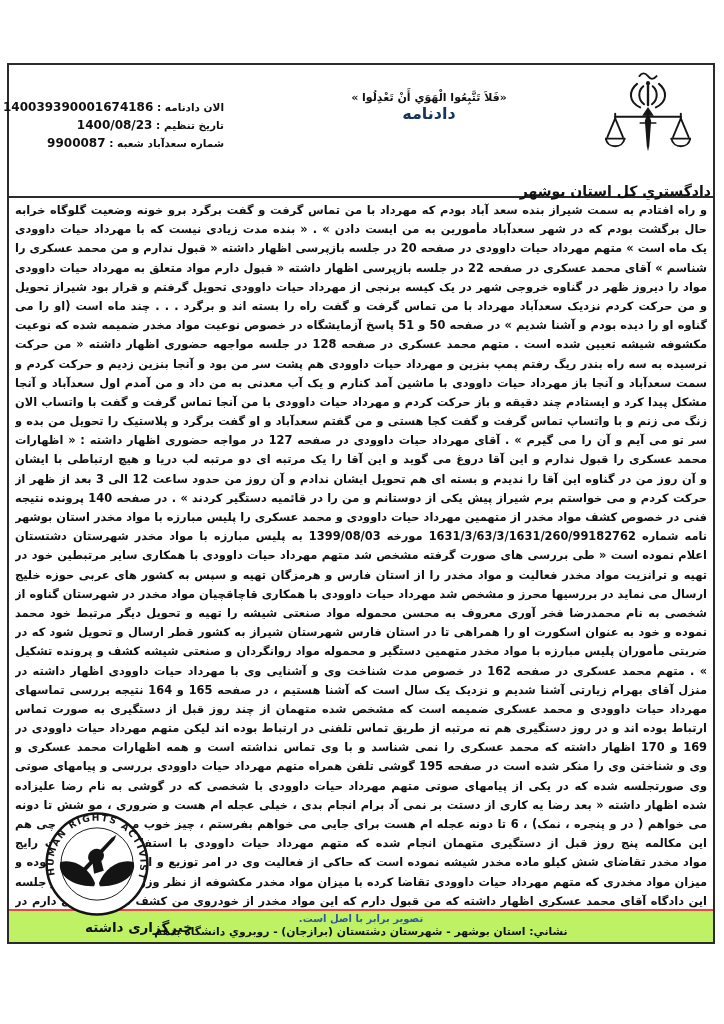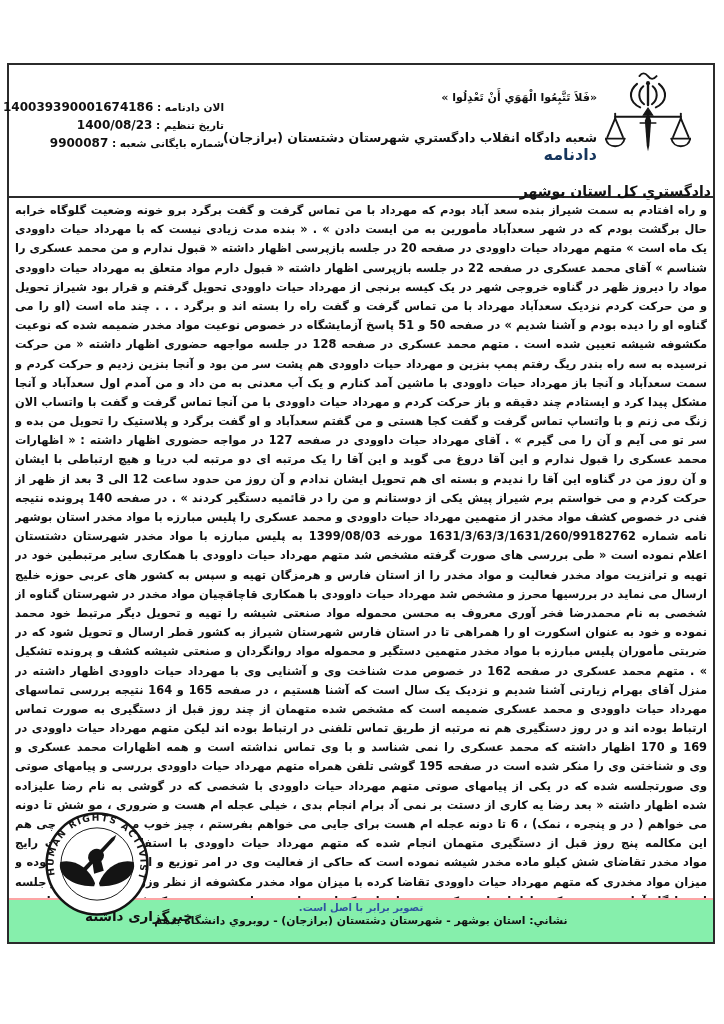--- a/index.html
+++ b/index.html
@@ -5,56 +5,55 @@
   html,body{margin:0;padding:0;background:#fff;}
   .page{position:relative;width:724px;height:1024px;background:#ffffff;
         font-family:"DejaVu Sans",sans-serif;color:#111;overflow:hidden;}
   .frame{position:absolute;left:7px;top:63px;width:708px;height:881px;
          border:2px solid #2b2b2b;background:#fff;box-sizing:border-box;}
   
   .header{position:relative;height:131px;border-bottom:2px solid #2b2b2b;}
   .case-numbers{position:absolute;left:10px;top:33px;width:205px;direction:rtl;text-align:right;}
   .num-row{font-size:10.5px;font-weight:bold;line-height:18px;white-space:nowrap;}
   .num-row .val{font-size:12px;}
-  .center-col{position:absolute;left:252px;top:0;width:336px;text-align:right;direction:rtl;}
+  .center-col{position:absolute;left:252px;top:0;width:336px;text-align:center;direction:rtl;}
   .verse{margin-top:26px;font-size:11px;font-weight:bold;}
   .court{margin-top:26px;font-size:12.5px;font-weight:bold;white-space:nowrap;}
   .doc-title{font-size:16px;font-weight:bold;color:#17365d;}
   .emblem-col{position:absolute;right:2px;top:2px;width:126px;text-align:center;}
   .emblem-col svg{display:block;margin:0 auto;}
   .org{font-size:14px;font-weight:bold;margin-top:4px;direction:rtl;white-space:nowrap;}
   
   .body{position:absolute;left:0;top:133px;width:100%;padding:3px 6px;box-sizing:border-box;}
   .body-line{height:19.2px;line-height:19.2px;font-size:11.4px;font-weight:bold;
              direction:rtl;text-align:justify;text-align-last:justify;overflow:hidden;}
   
-  .footer{position:absolute;left:0;bottom:0;width:100%;height:44px;
-          border-top:2px solid #fca5a5;box-sizing:border-box;background:#86efac;}
+  .footer{position:absolute;left:0;bottom:0;width:100%;height:33px;
+          border-top:2px solid #ef4444;box-sizing:border-box;background:#bef264;}
   .note{margin-top:2px;text-align:center;font-size:10px;font-weight:bold;color:#2f54a0;direction:rtl;}
   .addr{margin-top:1px;text-align:center;font-size:10.8px;font-weight:bold;direction:rtl;}
   .agency{position:absolute;left:76px;top:8px;font-size:13.5px;font-weight:bold;direction:rtl;}
   
   .stamp{position:absolute;left:44px;top:810px;width:106px;height:108px;z-index:5;}
 </style>
 </head>
 <body>
 
 <div class="page">
   <div class="frame">
 
     <div class="header">
       <div class="case-numbers" id="case-numbers">
           <div class="num-row"><span>الان دادنامه : </span><span class="val">140039390001674186</span></div>
           <div class="num-row"><span>تاریخ تنظیم : </span><span class="val">1400/08/23</span></div>
-          <div class="num-row"><span>شماره بایگانی شعبه : </span><span class="val">9900087</span></div>
+          <div class="num-row"><span>شماره سعدآباد شعبه : </span><span class="val">9900087</span></div>
         </div>
 
       <div class="center-col">
         <div class="verse">«فَلاَ تَتَّبِعُوا الْهَوَي أَنْ تَعْدِلُوا »</div>
-        <div class="court">شعبه دادگاه انقلاب دادگستري شهرستان دشتستان (برازجان)</div>
         <div class="doc-title" style="color: rgb(23, 54, 93);">دادنامه</div>
       </div>
 
       <div class="emblem-col">
         <svg width="86" height="112" viewBox="0 0 110 136">
 
           <g stroke="#161616" fill="none" stroke-linecap="round">
             <path d="M44,8 q5,-7 11,0 q5,7 11,0" stroke-width="2.4"></path>
             <circle cx="55" cy="17" r="2.6" fill="#161616" stroke="none"></circle>
             <path d="M55,17 v28" stroke-width="3"></path>

